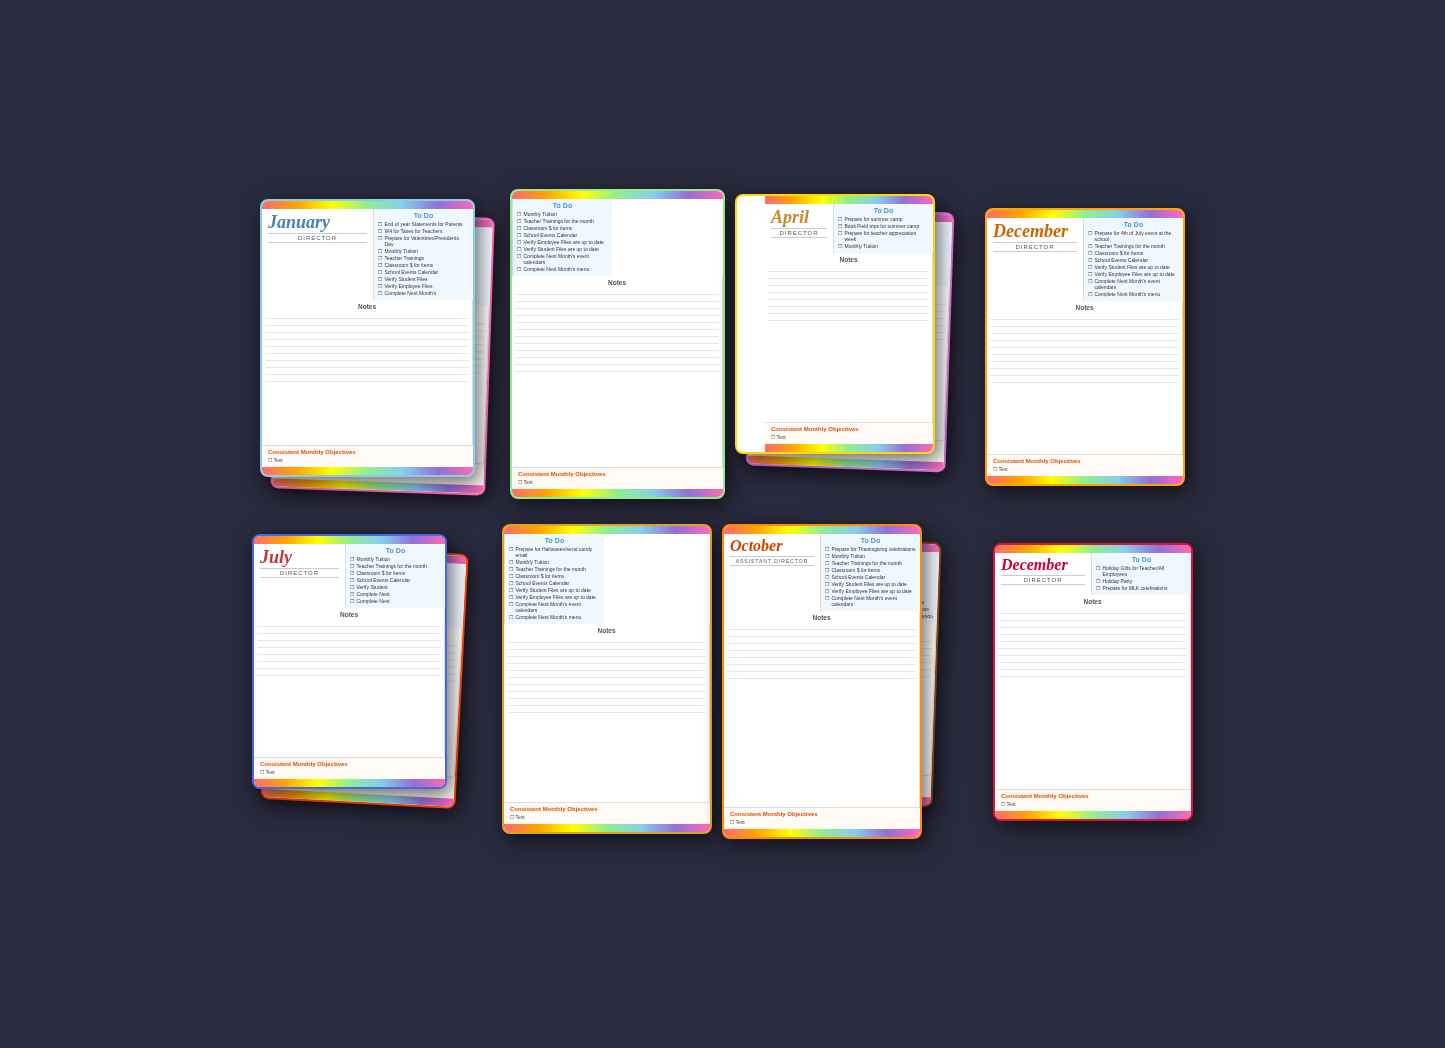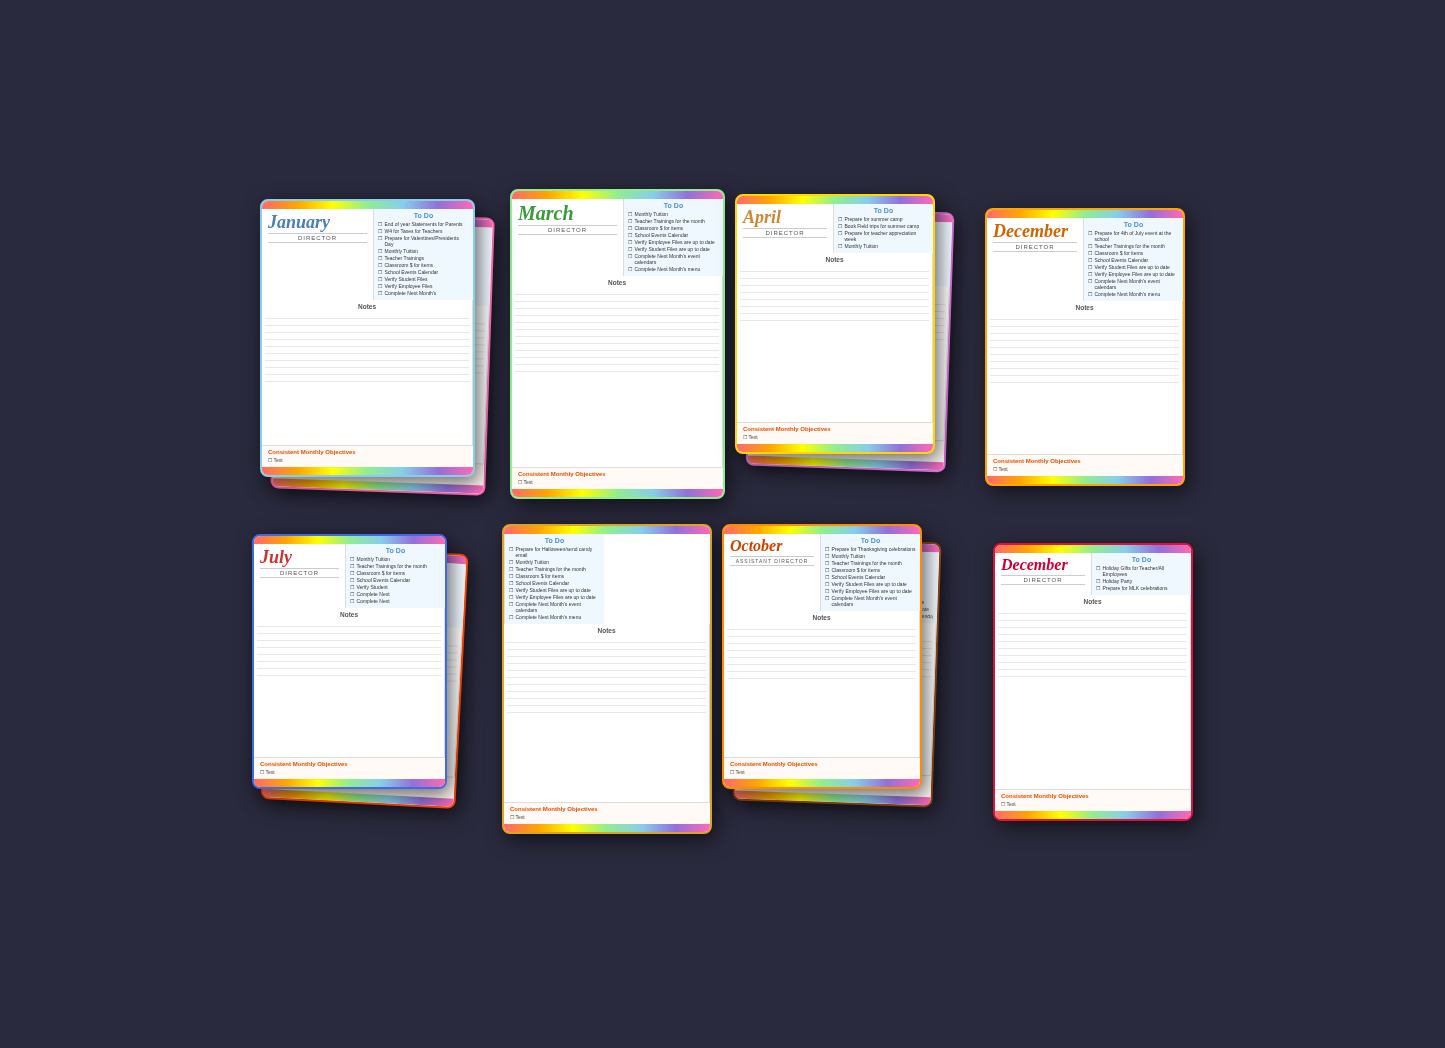--- a/index.html
+++ b/index.html
@@ -337,24 +337,20 @@
           </div>
           <div class="rainbow-bottom"></div>
         </div>
       </div>
     </div>
 
     <div class="month-card month-card-lg mar" style="width:215px;height:310px;margin-top:-20px;">
       <div class="card-inner">
         <div class="rainbow-stripe"></div>
         <div class="card-header">
-          <div class="card-title-section">
-            <div class="month-name" style="color:#3a9a3a;font-size:20px;">March</div>
-            <div class="director-label">DIRECTOR</div>
-          </div>
           <div class="card-todo-section">
             <div class="todo-header">To Do</div>
             <div class="todo-item">Monthly Tuition</div>
             <div class="todo-item">Teacher Trainings for the month</div>
             <div class="todo-item">Classroom $ for items</div>
             <div class="todo-item">School Events Calendar</div>
             <div class="todo-item">Verify Employee Files are up to date</div>
             <div class="todo-item">Verify Student Files are up to date</div>
             <div class="todo-item">Complete Next Month's event calendars</div>
             <div class="todo-item">Complete Next Month's menu</div>
@@ -422,21 +418,21 @@
             </div>
           </div>
           <div class="footer-area">
             <div class="footer-title">Consistent Monthly Objectives</div>
             <div class="footer-item">Text</div>
           </div>
           <div class="rainbow-bottom"></div>
         </div>
       </div>
 
-      <div class="month-card apr stack-front" style="width:200px;height:260px;">
+      <div class="month-card apr stack-front" style="width:200px;height:260px;padding-left:28px;">
         <div class="card-inner">
           <div class="rainbow-stripe"></div>
           <div class="card-header">
             <div class="card-title-section">
               <div class="month-name" style="color:#cc8833;font-size:18px;">April</div>
               <div class="director-label">DIRECTOR</div>
             </div>
             <div class="card-todo-section">
               <div class="todo-header">To Do</div>
               <div class="todo-item">Prepare for summer camp</div>
@@ -681,21 +677,21 @@
             </div>
           </div>
           <div class="footer-area">
             <div class="footer-title">Consistent Monthly Objectives</div>
             <div class="footer-item">Text</div>
           </div>
           <div class="rainbow-bottom"></div>
         </div>
       </div>
 
-      <div class="month-card oct stack-front" style="width:200px;height:265px;">
+      <div class="month-card oct stack-front" style="width:200px;height:315px;">
         <div class="card-inner">
           <div class="rainbow-stripe"></div>
           <div class="card-header">
             <div class="card-title-section">
               <div class="month-name" style="color:#cc4400;font-size:16px;">October</div>
               <div class="director-label" style="font-size:5px;">ASSISTANT DIRECTOR</div>
             </div>
             <div class="card-todo-section">
               <div class="todo-header">To Do</div>
               <div class="todo-item">Prepare for Thanksgiving celebrations</div>

